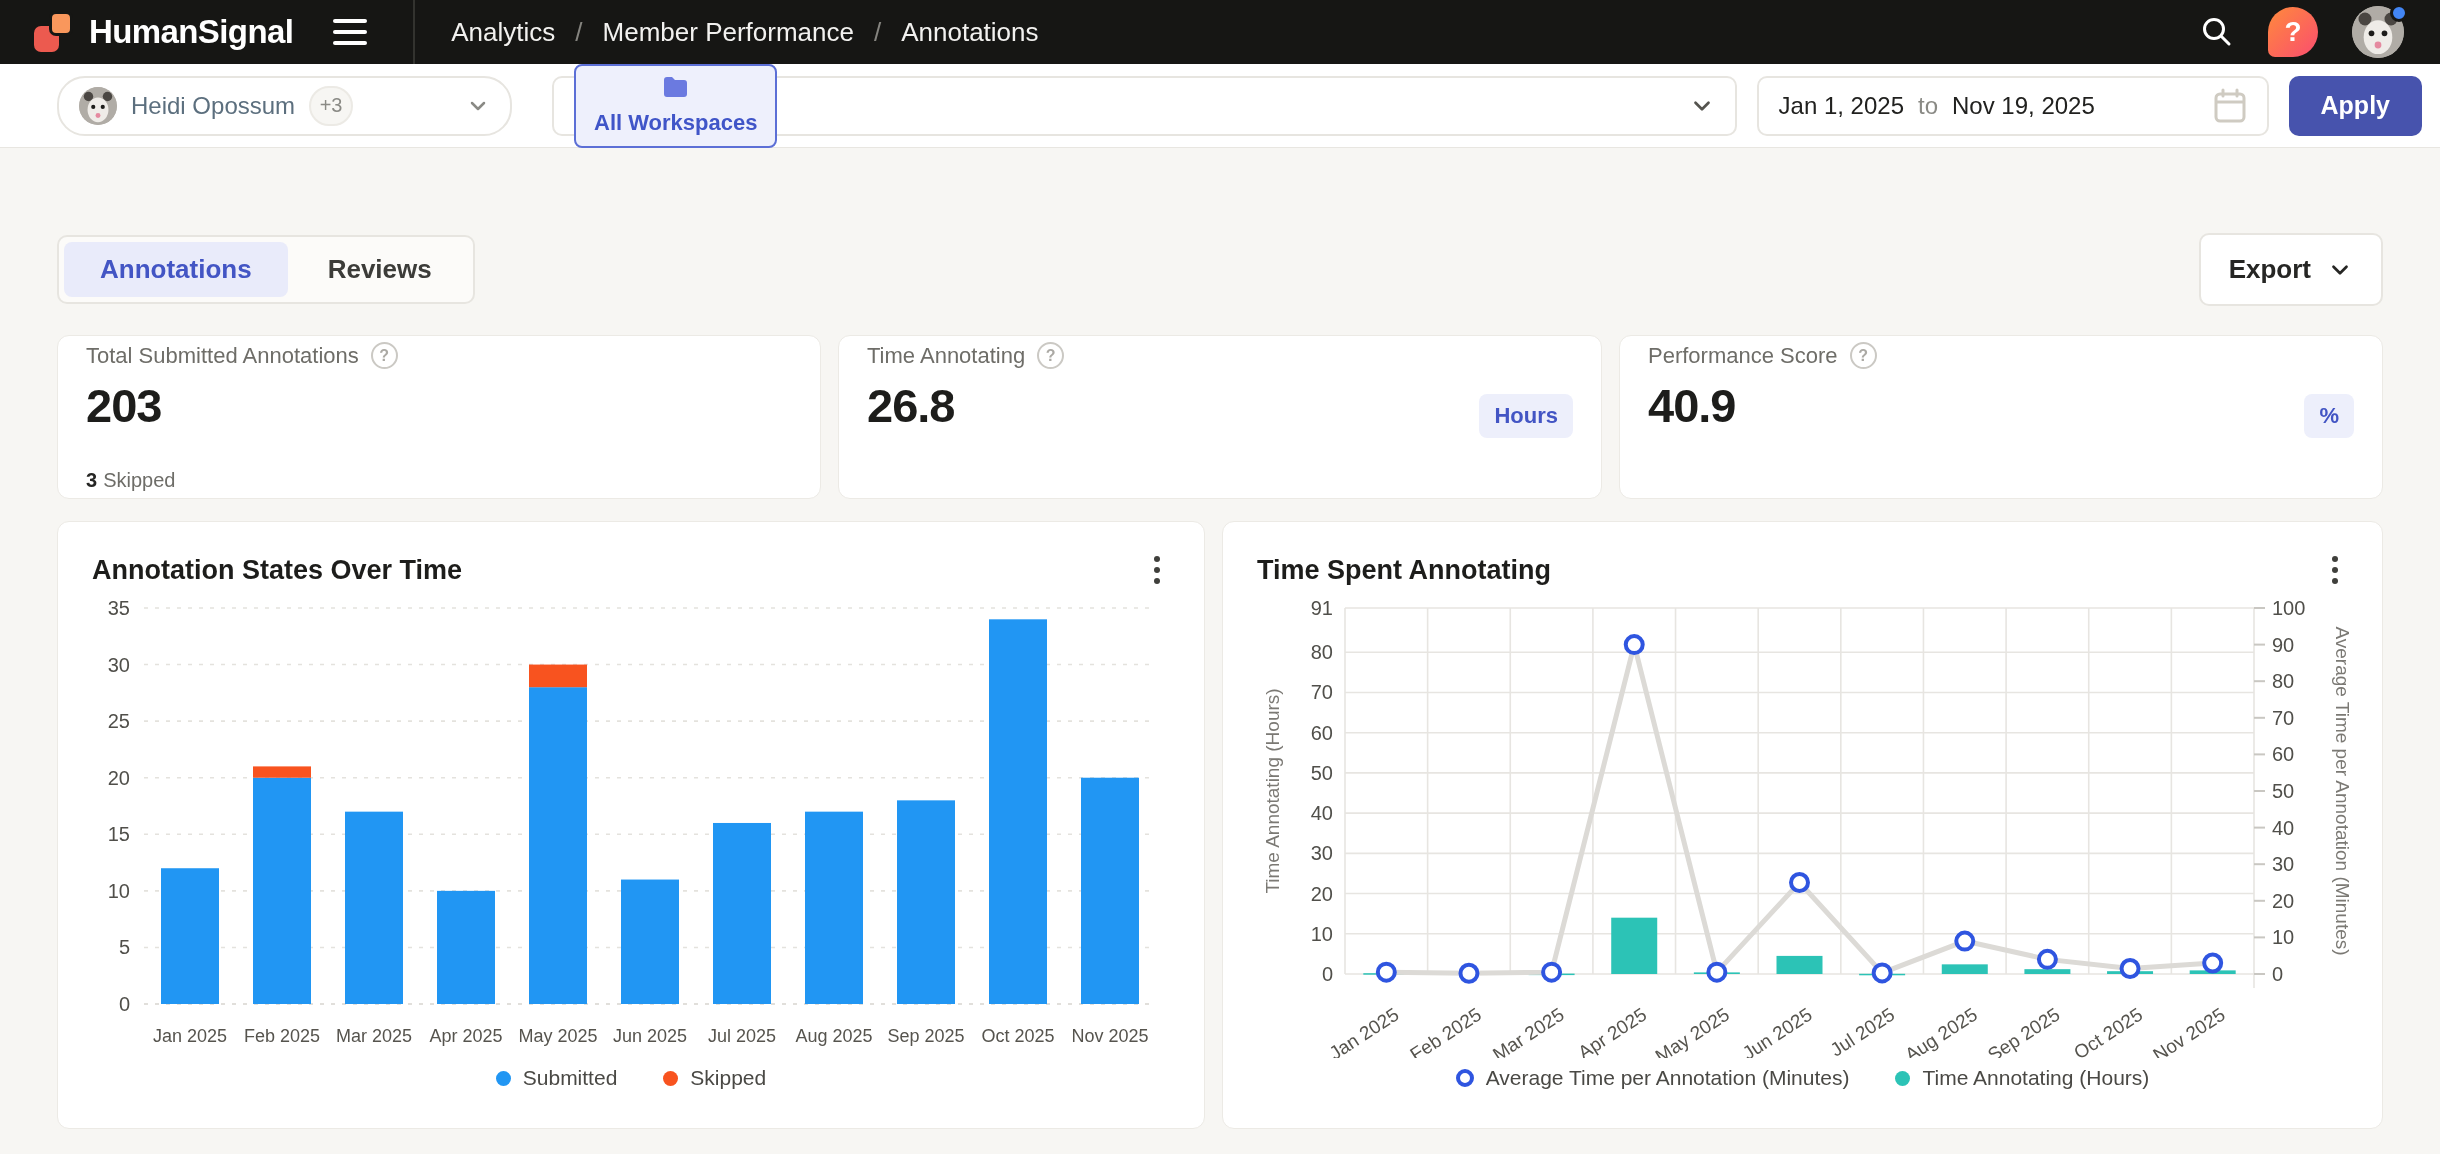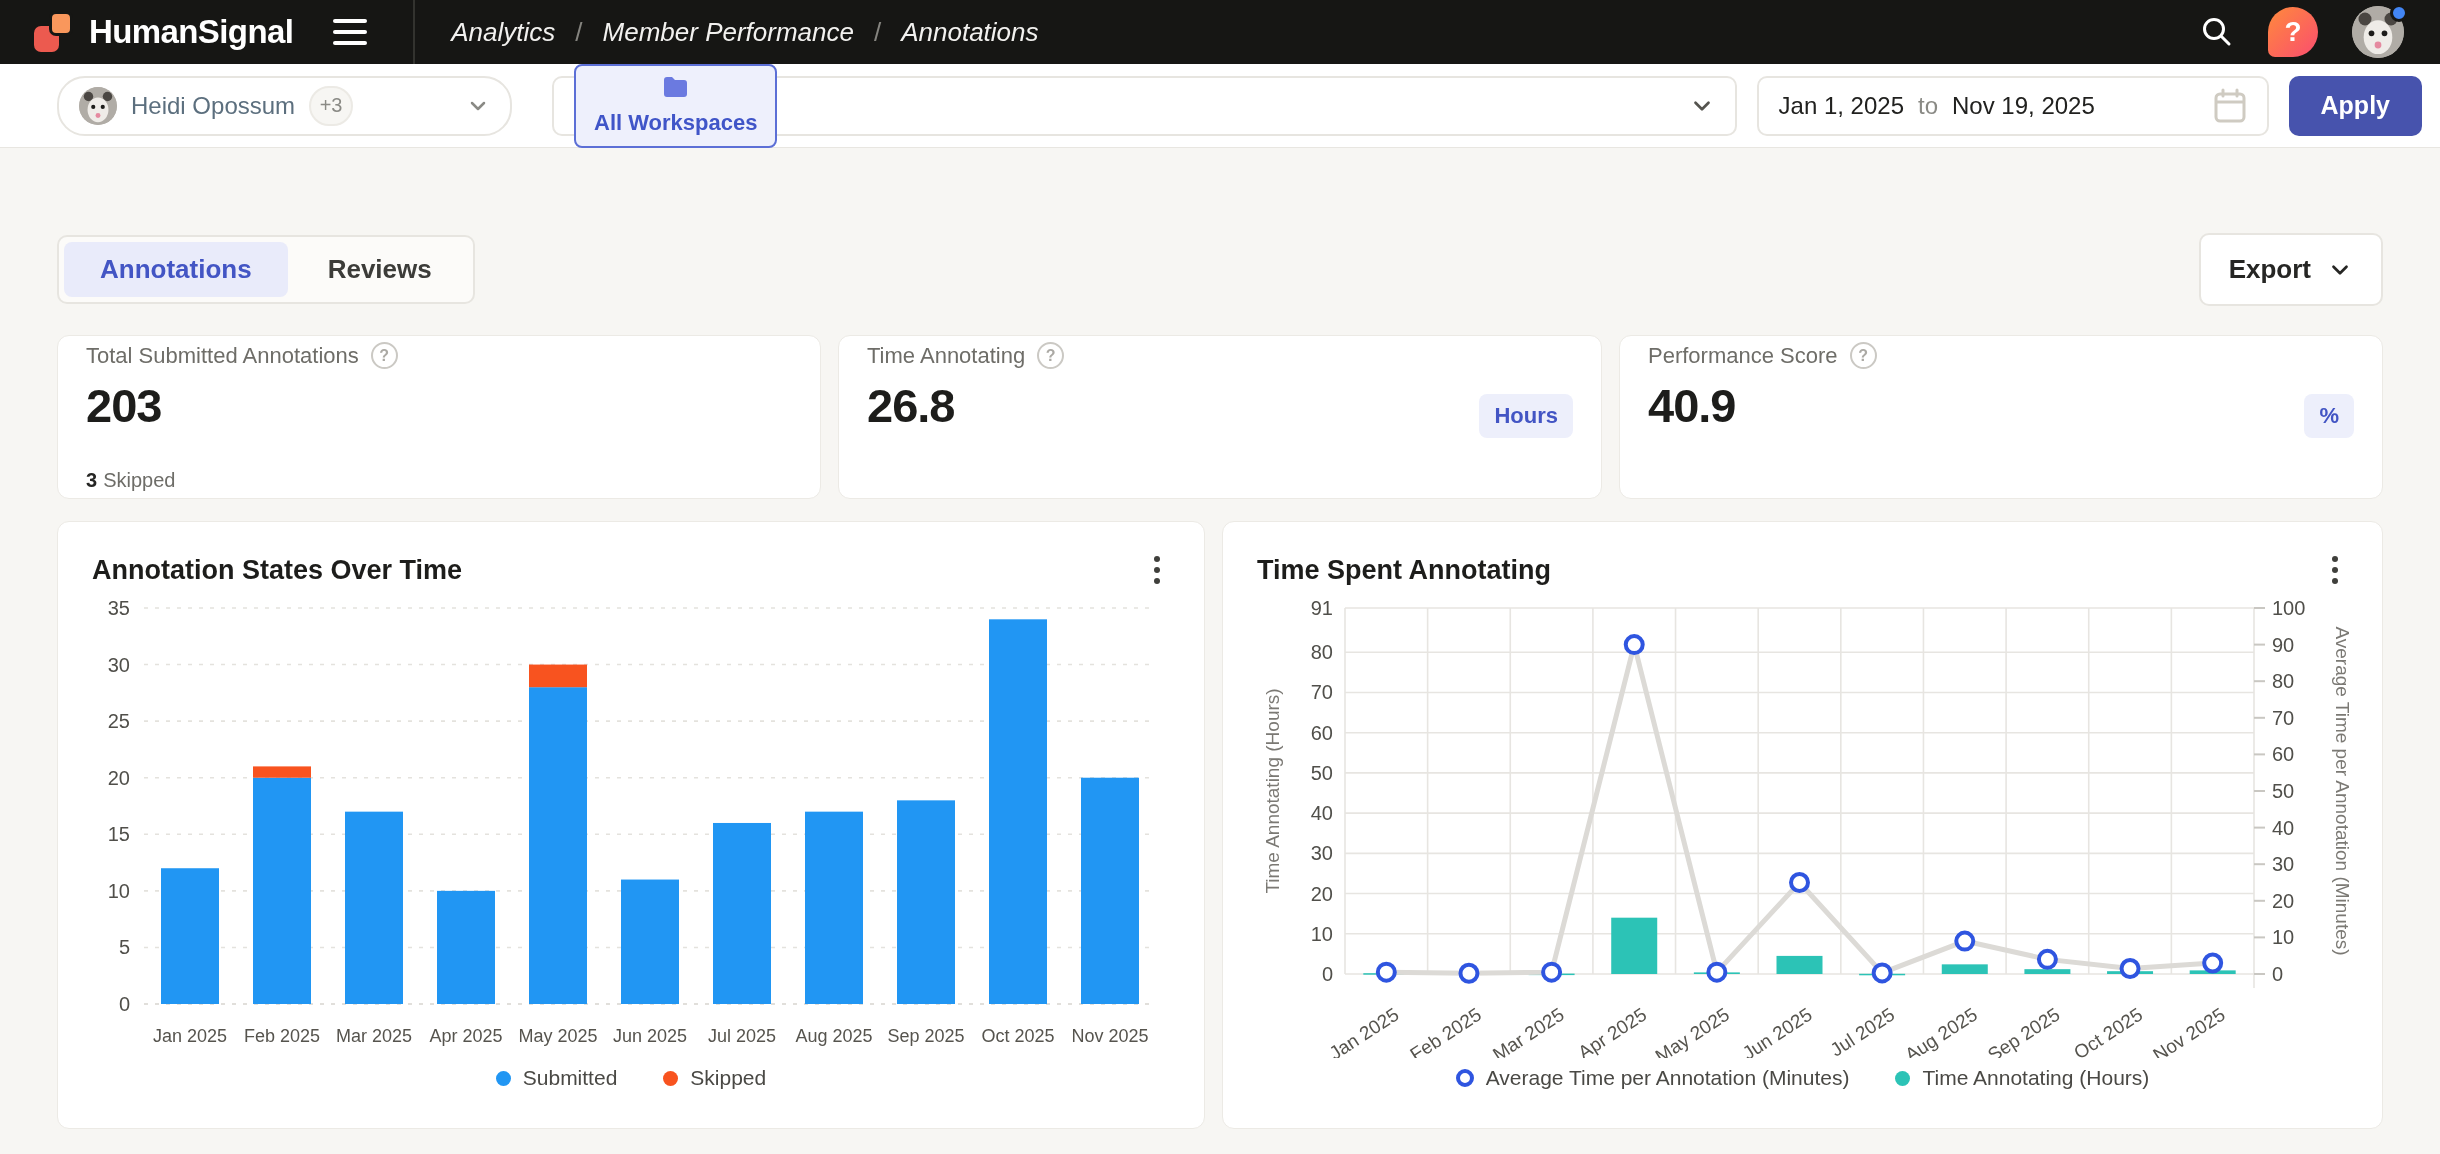--- a/index.html
+++ b/index.html
@@ -19,21 +19,21 @@
   }
   .logo { display: flex; align-items: center; gap: 13px; }
   .logo-mark { position: relative; width: 42px; height: 46px; flex: none; }
   .logo-back { position: absolute; left: 0; bottom: 3px; width: 25px; height: 26px; background: #ec5a4f; border-radius: 7px; }
   .logo-front { position: absolute; right: 3px; top: 2px; width: 24px; height: 25px; background: #f9975c; border-radius: 7px; border: 3px solid #161614; }
   .logo-text { color: #ffffff; font-size: 33px; font-weight: 600; letter-spacing: -0.6px; }
   .hamburger { display: flex; flex-direction: column; gap: 7px; padding: 8px 4px; cursor: pointer; margin-left: 10px; }
   .hamburger span { display: block; width: 34px; height: 4px; background: #ffffff; border-radius: 2px; }
   .topbar-divider { width: 2px; height: 64px; background: #33332f; margin-left: 16px; }
   .breadcrumb { display: flex; align-items: center; gap: 20px; font-size: 26px; color: #f2f1ef; margin-left: 10px; }
-  .crumb { cursor: pointer; font-style: italic; }
+  .crumb { cursor: pointer; }
   .crumb-sep { color: #85847f; }
   .topbar-right { margin-left: auto; display: flex; align-items: center; gap: 34px; }
   .search-btn { cursor: pointer; display: flex; }
   .help-bubble {
     width: 50px; height: 50px; border-radius: 50% 50% 50% 14%;
     background: linear-gradient(135deg, #ff8a3c 0%, #fa4d6f 100%);
     display: flex; align-items: center; justify-content: center;
     color: #fff; font-size: 28px; font-weight: 700; cursor: pointer;
   }
   .avatar-wrap { position: relative; width: 52px; height: 52px; cursor: pointer; }

